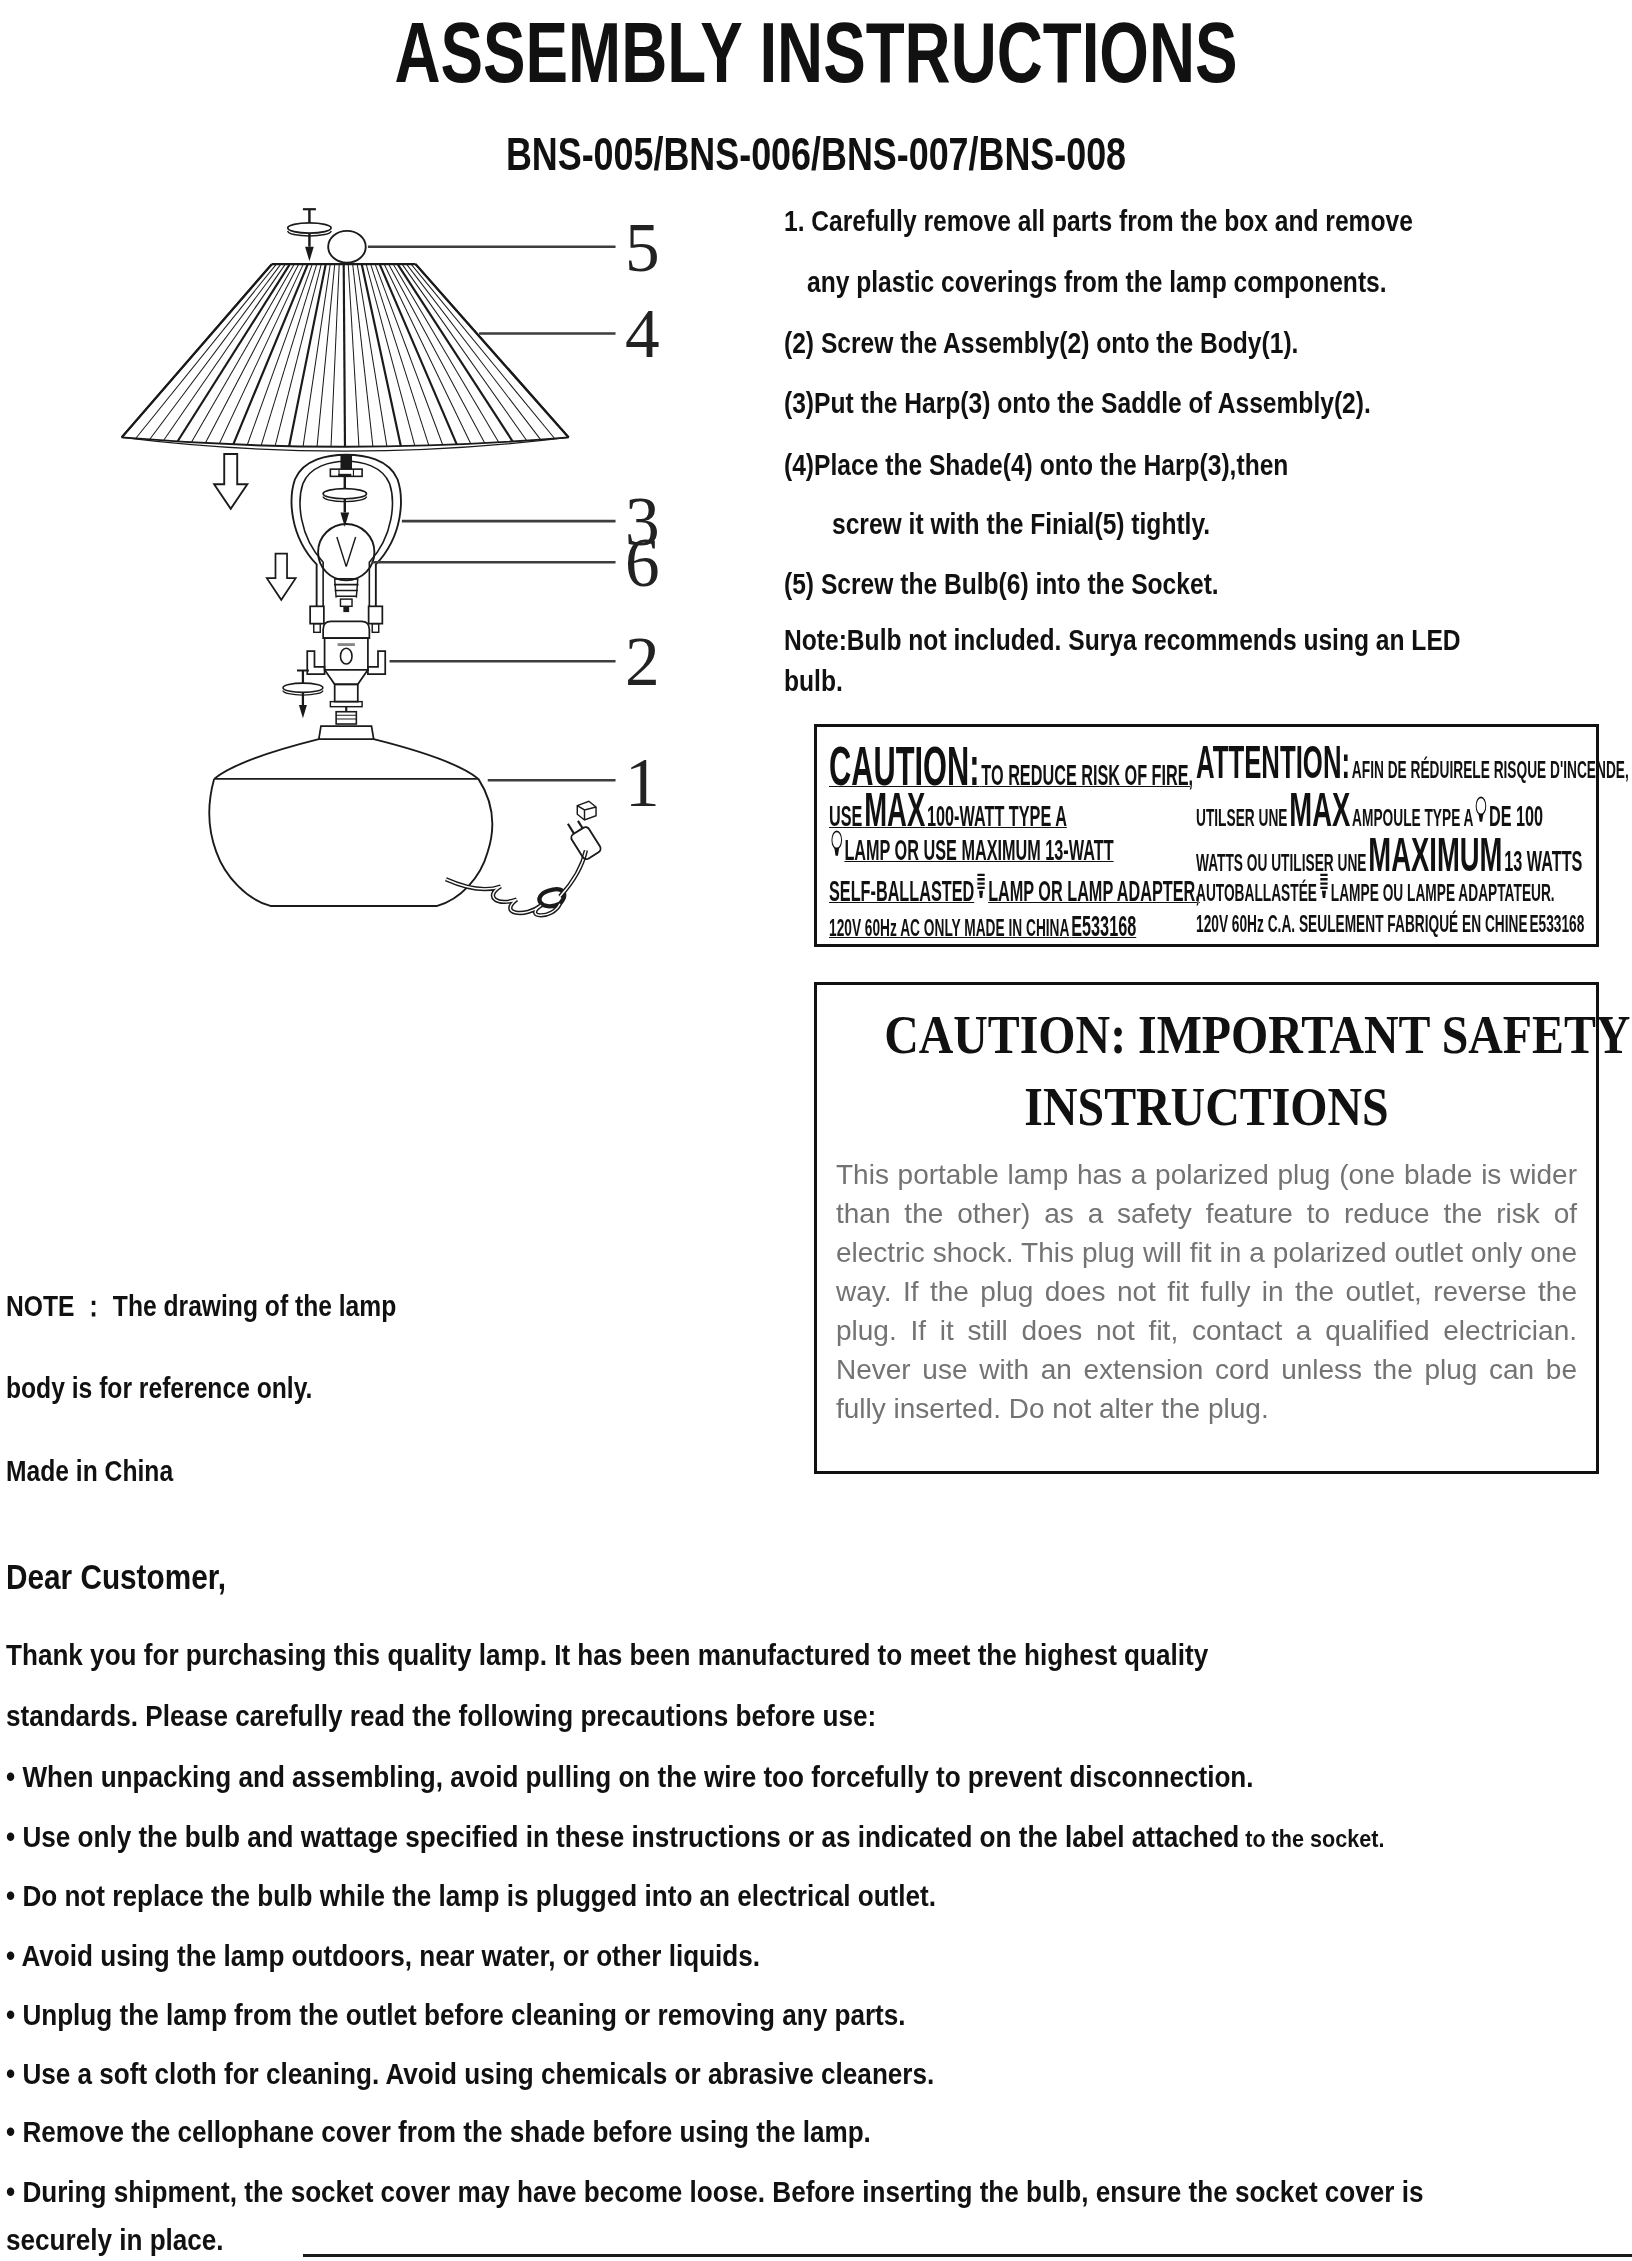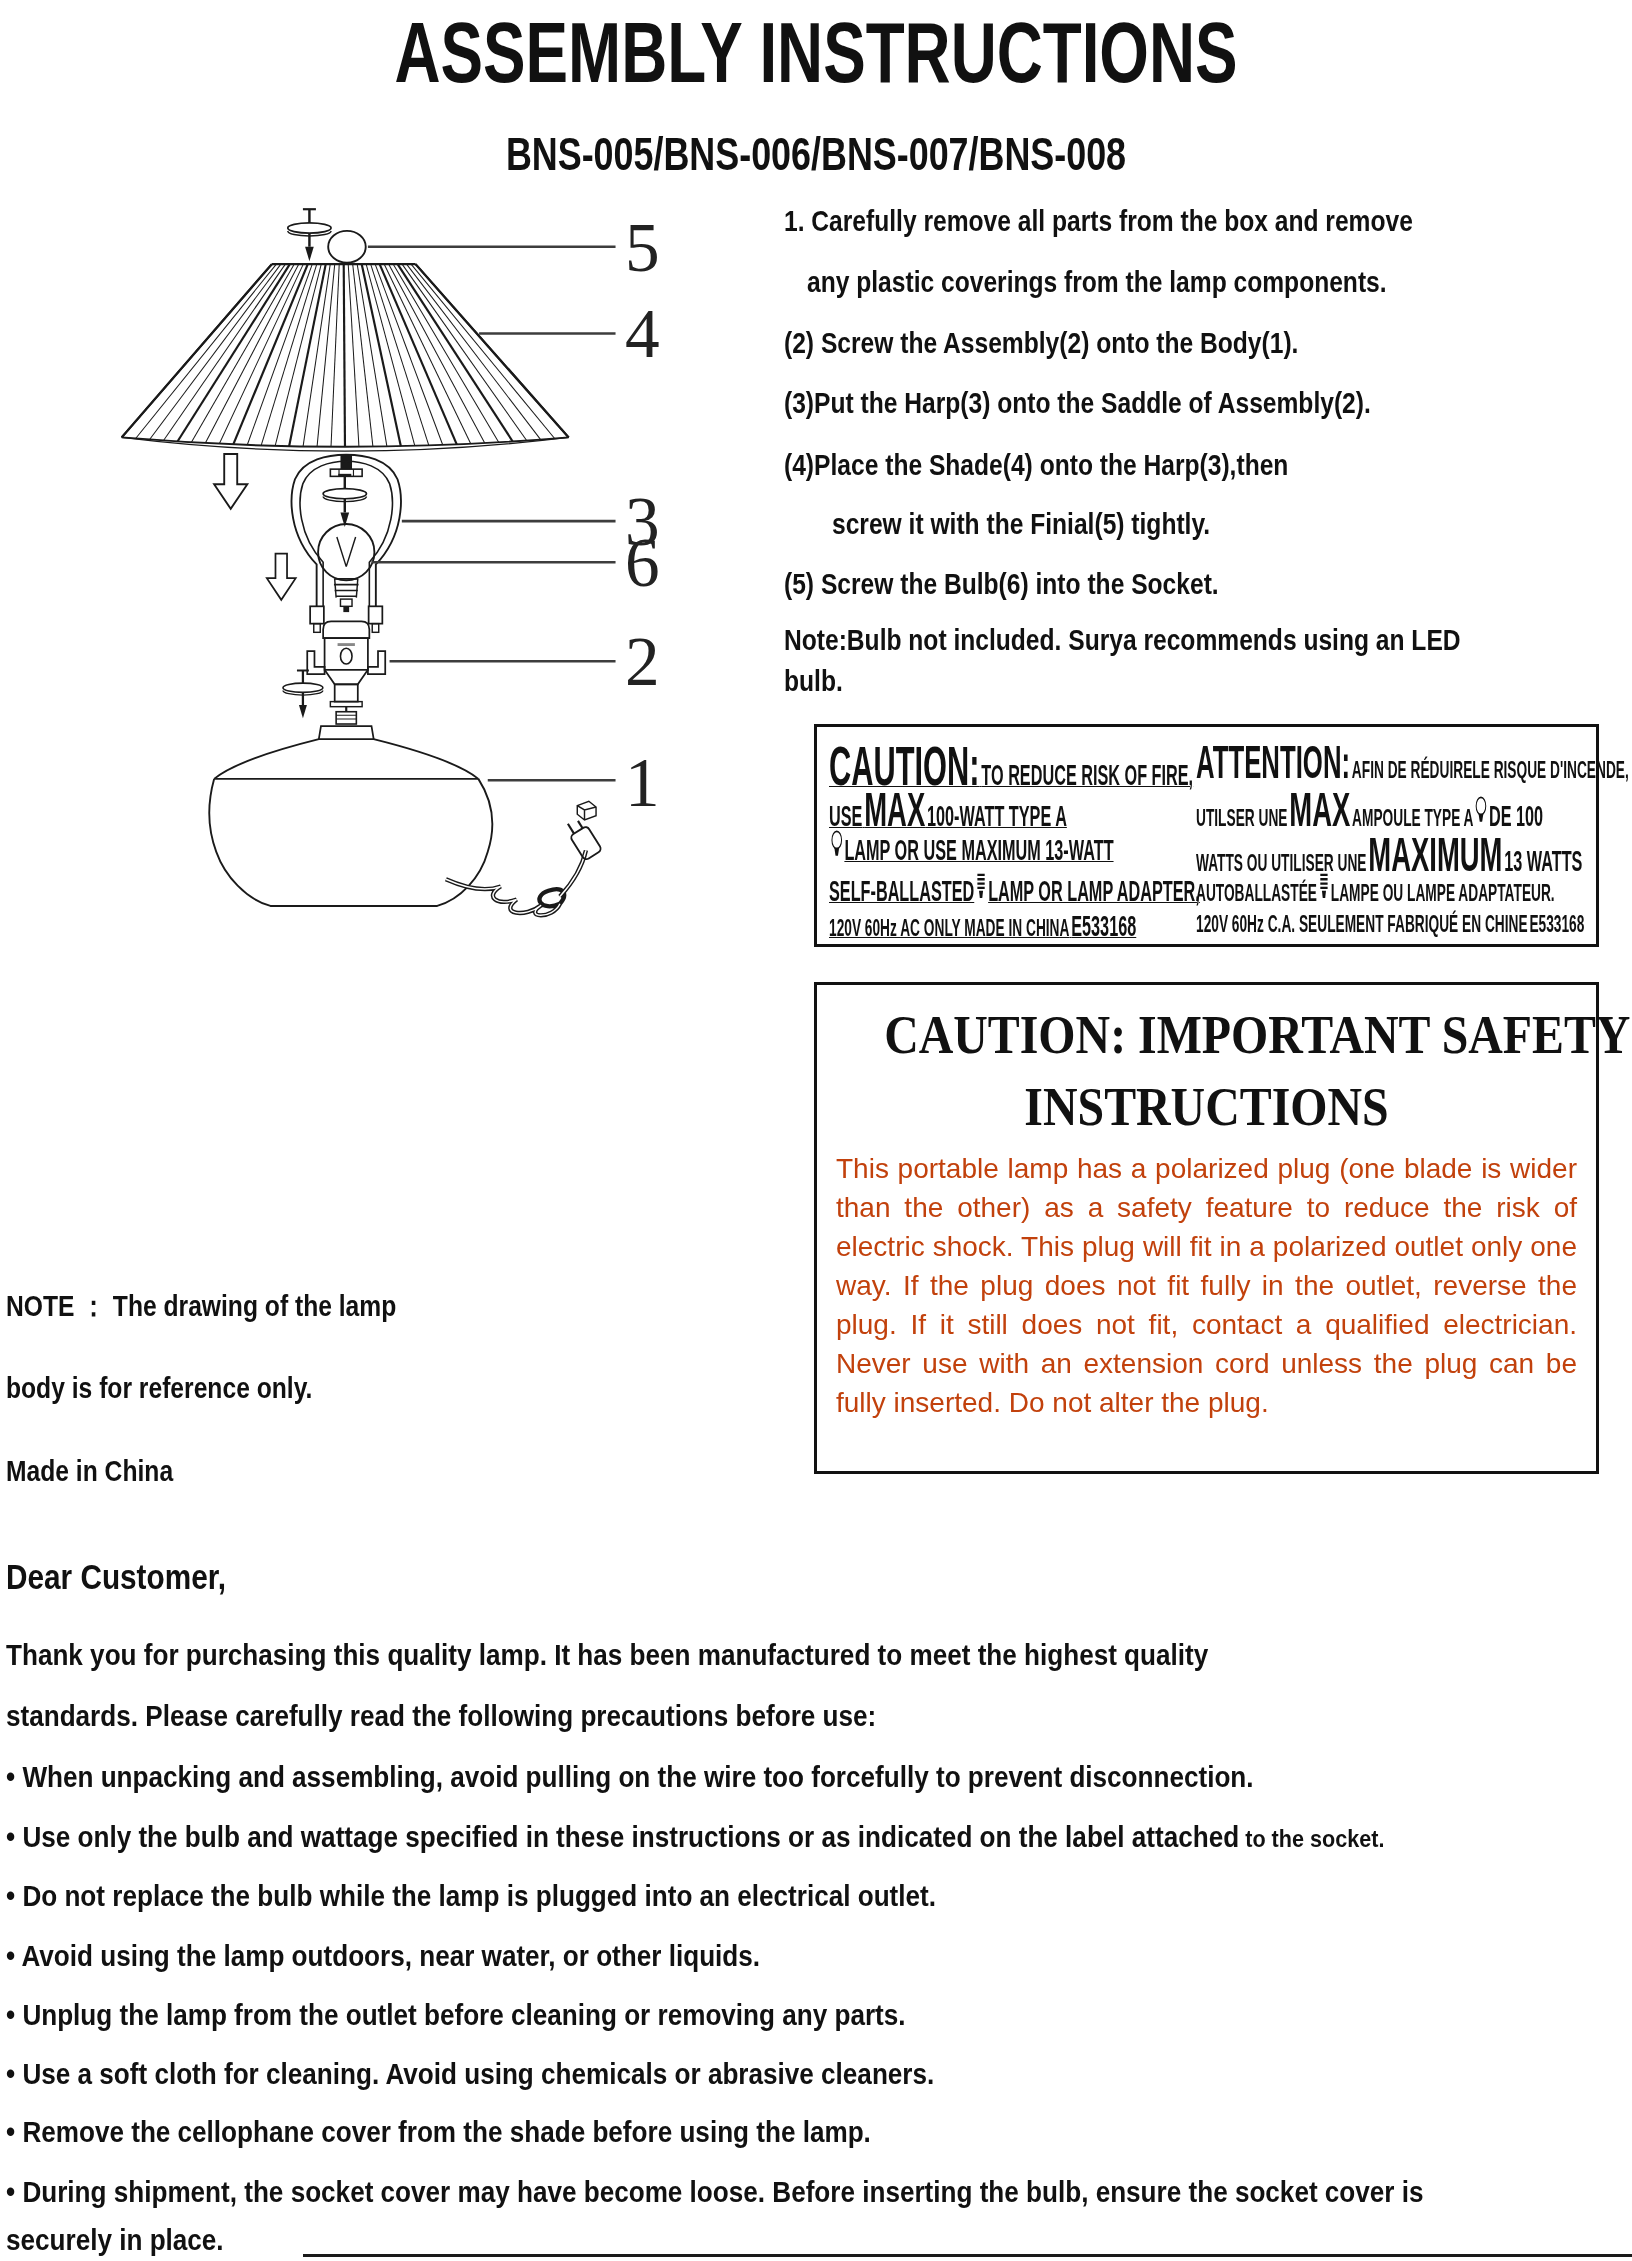--- a/index.html
+++ b/index.html
@@ -49,21 +49,21 @@
     position:absolute; left:814px; top:982px; width:785px; height:492px;
     border:3.6px solid #111; box-sizing:border-box; background:#fff; padding:0 19px;
   }
   .sb-title{
     text-align:center; font-family:"Liberation Serif","DejaVu Serif",serif;
     font-weight:bold; font-size:55px; line-height:1; transform:scaleX(0.87); white-space:nowrap;
   }
   .sb-t1{ margin-top:21.7px; }
   .sb-t2{ margin-top:17.3px; }
   .sb-body{
-    margin-top:15px; font-size:28px; line-height:39px; text-align:justify; color:#c2410c;
+    margin-top:21px; font-size:28px; line-height:39px; text-align:justify; color:#737373;
   }
 
   .note{ position:absolute; left:5.8px; top:1292px; width:520px; }
   .note-line{
     position:absolute; white-space:nowrap; font-size:29px; font-weight:bold;
     transform:scaleX(0.85); transform-origin:0 50%; line-height:1;
   }
 
   .customer{ position:absolute; left:5.8px; top:1559px; width:1617px; }
   .cust-line{

